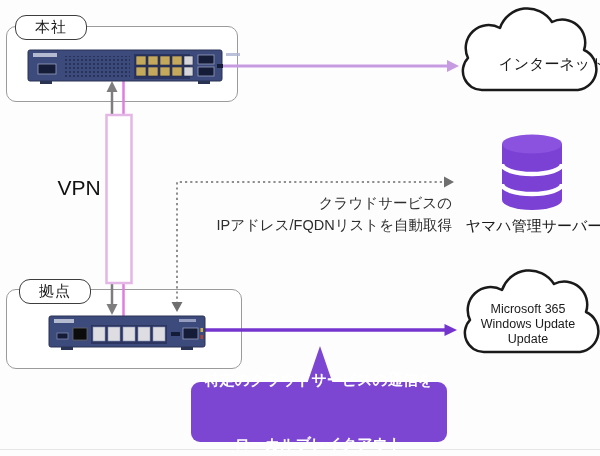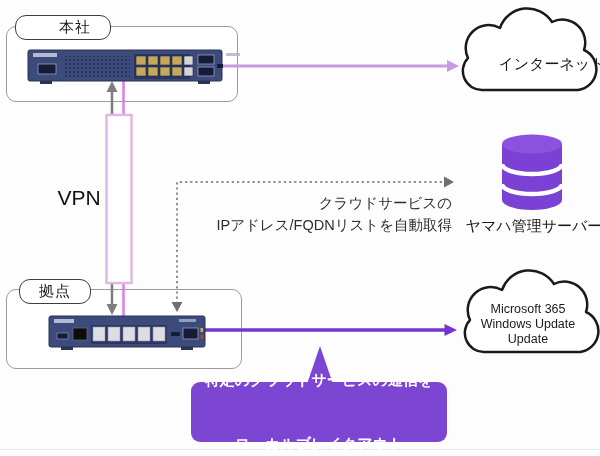--- a/index.html
+++ b/index.html
@@ -15,21 +15,21 @@
     border-radius:10px;z-index:0;
   }
   .zone-pill{
     position:absolute;width:70px;height:23px;background:#ffffff;
     border:1.5px solid #3d3d3d;border-radius:11px;z-index:3;
     display:flex;align-items:center;justify-content:center;
     font-size:15px;color:#1a1a1a;letter-spacing:1px;
   }
   #diagram-svg{position:absolute;left:0;top:0;z-index:1;}
   .txt{position:absolute;z-index:2;color:#222;}
-  #vpn-label{left:48px;top:186px;width:62px;font-size:21px;text-align:center;color:#111;}
+  #vpn-label{left:48px;top:176px;width:62px;font-size:21px;text-align:center;color:#111;}
   #note{left:168px;top:192px;width:284px;text-align:right;font-size:14.5px;line-height:1.52;color:#2e2e2e;}
   #server-label{left:455px;top:217px;width:158px;text-align:center;font-size:15px;color:#1a1a1a;}
   #internet-label{left:488px;top:55px;width:128px;text-align:center;font-size:15px;color:#1a1a1a;}
   #saas-label{left:460px;top:302px;width:136px;text-align:center;font-size:12.5px;line-height:15px;color:#1a1a1a;}
   #banner{
     left:191px;top:382px;width:256px;height:60px;background:#7C46D3;
     border-radius:9px;z-index:2;display:flex;flex-direction:column;
     align-items:center;justify-content:center;color:#ffffff;
     font-size:15px;font-weight:bold;line-height:1.5;text-align:center;gap:41px;
   }
@@ -137,21 +137,21 @@
           <rect x="89" y="11" width="12" height="14"></rect>
         <rect x="104" y="11" width="12" height="14"></rect>
       </g>
       <rect x="122" y="16" width="9" height="4" fill="#151c38"></rect>
       <rect x="134" y="12" width="15" height="11" fill="#151c38" stroke="#97a0bf" stroke-width="0.8"></rect>
       <rect x="151.5" y="12" width="2.5" height="4" fill="#d4b24a"></rect>
       <rect x="151.5" y="19" width="2.5" height="4" fill="#b3452f"></rect>
     </g>
   </svg>
 
-  <div class="zone-pill" style="left:15px;top:15px;padding-left:24px;">
+  <div class="zone-pill" style="left:15px;top:15px;">
     <span>本社</span>
   </div>
   <div class="zone-pill" style="left:19px;top:279px;">
     <span>拠点</span>
   </div>
 
   <div id="vpn-label" class="txt">VPN</div>
 
   <div id="note" class="txt">
     <div>クラウドサービスの</div>

